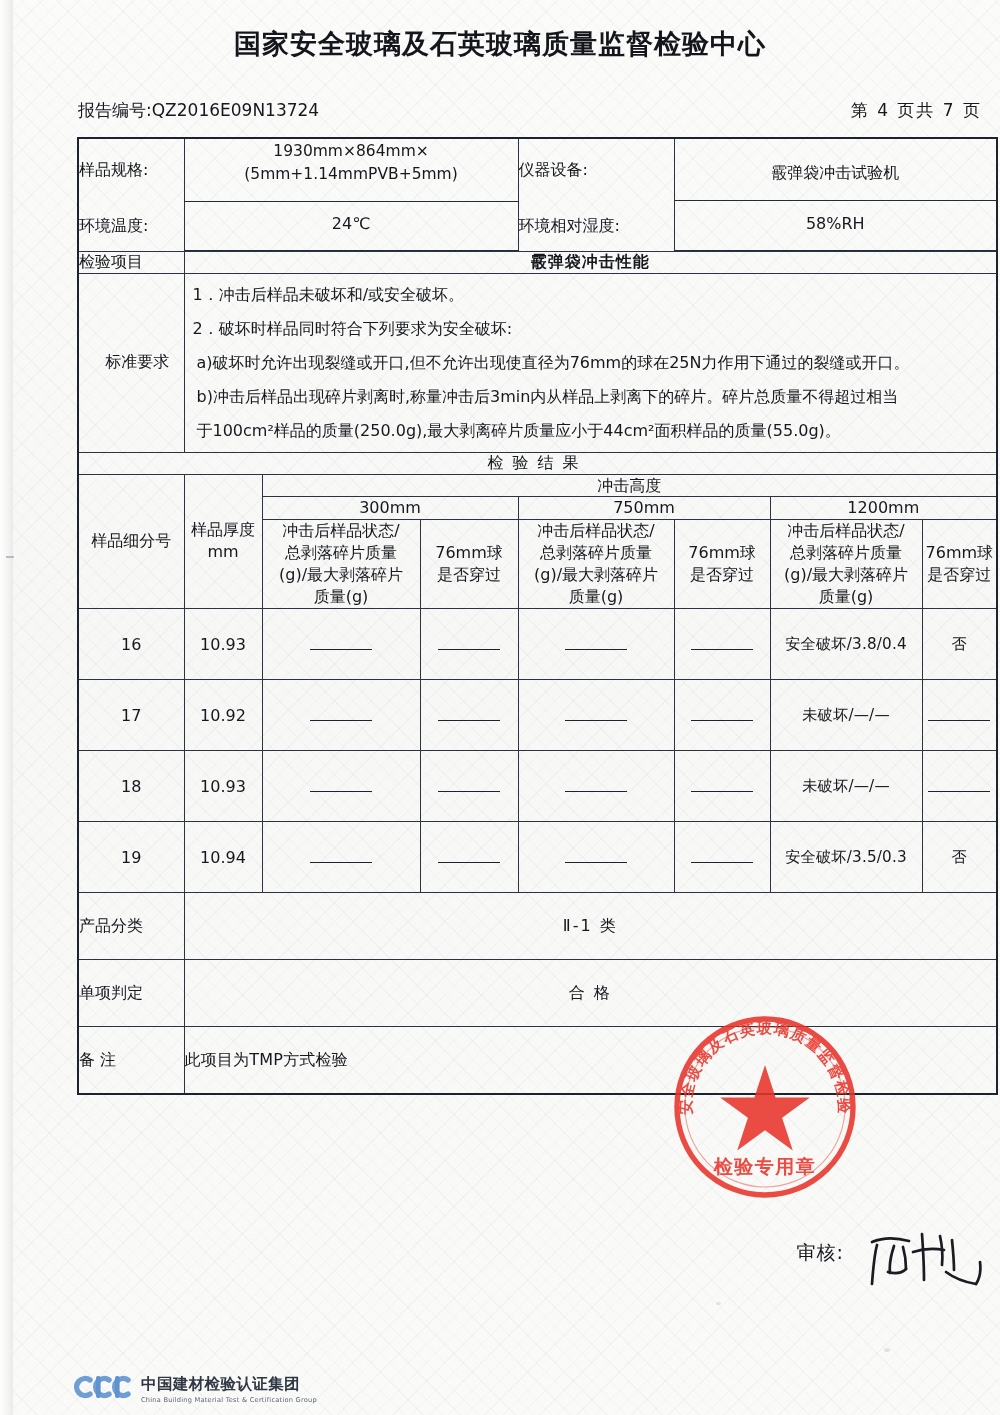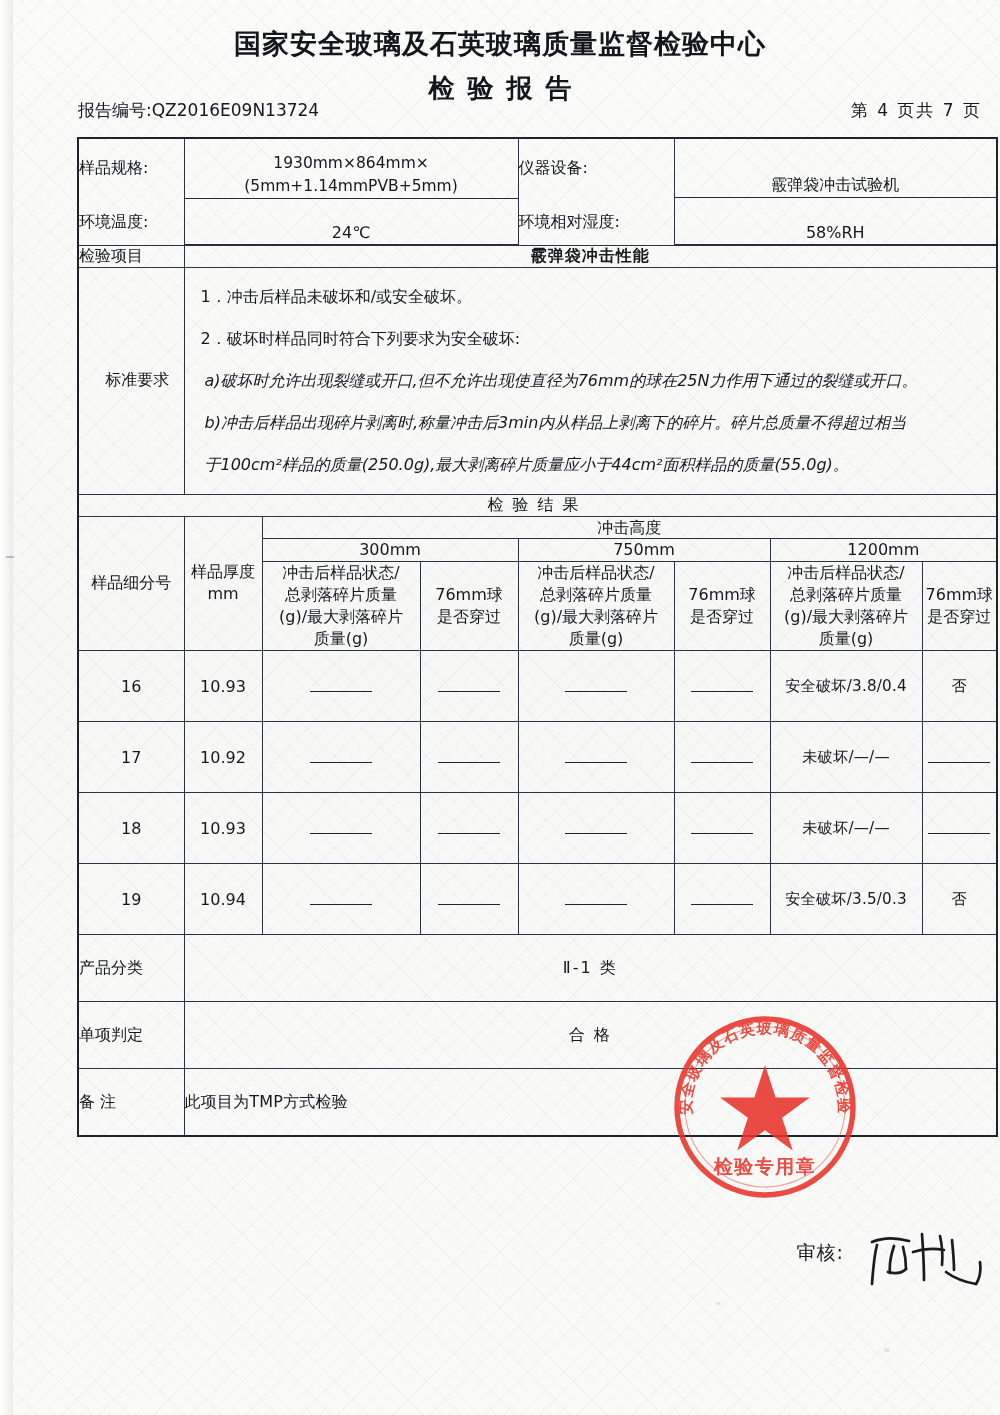--- a/index.html
+++ b/index.html
@@ -106,22 +106,21 @@
   .spec-cell {
     position: relative;
     text-align: center;
     font-size: 16px;
     line-height: 1.45;
     padding: 7px 12px 9px 12px;
   }
   .uline {
     display: block;
     border-bottom: 1.6px solid #242c3a;
-    padding-bottom: 0;
-    margin-top: 12px;
+    padding-bottom: 15px;
   }
   .spec-val-2l { font-size: 15.5px; }
 
   
   .item-name {
     text-align: center;
     font-size: 21px;
     font-weight: 700;
     letter-spacing: 1px;
     padding: 12px 0 13px 0;
@@ -134,22 +133,22 @@
     padding-left: 9px;
   }
 
   
   .std-text {
     text-align: left;
     font-size: 15.4px;
     line-height: 1.62;
     padding: 9px 12px 11px 10px;
   }
-  .std-text p { margin: 16px; }
-  .std-indent { padding-left: 4px; font-style: italic; }
+  .std-text p { margin: 8px; }
+  .std-indent { padding-left: 4px; }
 
   
   .th {
     text-align: center;
     font-size: 15.5px;
     line-height: 1.35;
     padding: 5px 2px;
   }
   .th-big { font-size: 17px; padding: 7px 0; }
   .th-sub { font-size: 16.5px; padding: 6px 0; }
@@ -271,21 +270,20 @@
 <div class="paper"></div>
 <div class="edge-strip"></div>
 <div class="speck" style="left:716px;top:1302px;width:5px;height:3px;"></div>
 <div class="speck" style="left:884px;top:1348px;width:6px;height:4px;"></div>
 <div class="artifact" style="left:6px;top:556px;width:8px;height:2px;"></div>
 
 <div class="page-inner">
 
   <div class="doc-header">
     <div class="org-title">国家安全玻璃及石英玻璃质量监督检验中心</div>
-    <div class="doc-title">检验报告</div>
   </div>
 
   <div class="meta-row">
     <div class="meta-left">报告编号:QZ2016E09N13724</div>
     <div class="meta-right">第 4 页共 7 页</div>
   </div>
 
   <div class="frame">
     <table class="doc">
       <colgroup>
@@ -488,16 +486,33 @@
           <path d="M49 24 C58 21, 70 20, 80 22"></path>
           <path d="M76 8 C78 17, 79 27, 78 37"></path>
           <path d="M88 12 C89 22, 90 32, 90 42"></path>
           <path d="M82 44 C90 50, 100 54, 112 56"></path>
           <path d="M112 56 C116 50, 117 42, 116 34"></path>
         </g>
       </svg>
     </span>
   </div>
 
+  <div class="logo-wrap">
+    <span class="logo-mark">
+      <svg width="58" height="26" viewBox="0 0 58 26" aria-hidden="true">
+        <g fill="none" stroke="#6f9ed4" stroke-width="5.4" stroke-linecap="round">
+          <path d="M16 6 A8.5 8.5 0 1 0 16 20"></path>
+          <path d="M35 6 A8.5 8.5 0 1 0 35 20"></path>
+          <path d="M54 6 A8.5 8.5 0 1 0 54 20"></path>
+        </g>
+        <rect x="22" y="2" width="4.6" height="22" rx="2" fill="#5f93cd"></rect>
+        <rect x="41" y="2" width="4.6" height="22" rx="2" fill="#5f93cd"></rect>
+      </svg>
+    </span>
+    <span>
+      <span class="logo-cn">中国建材检验认证集团</span>
+      <div class="logo-en">China Building Material Test &amp; Certification Group</div>
+    </span>
+  </div>
 
   <div class="watermark-ghost"></div>
 
 </div>
 
 </body></html>

